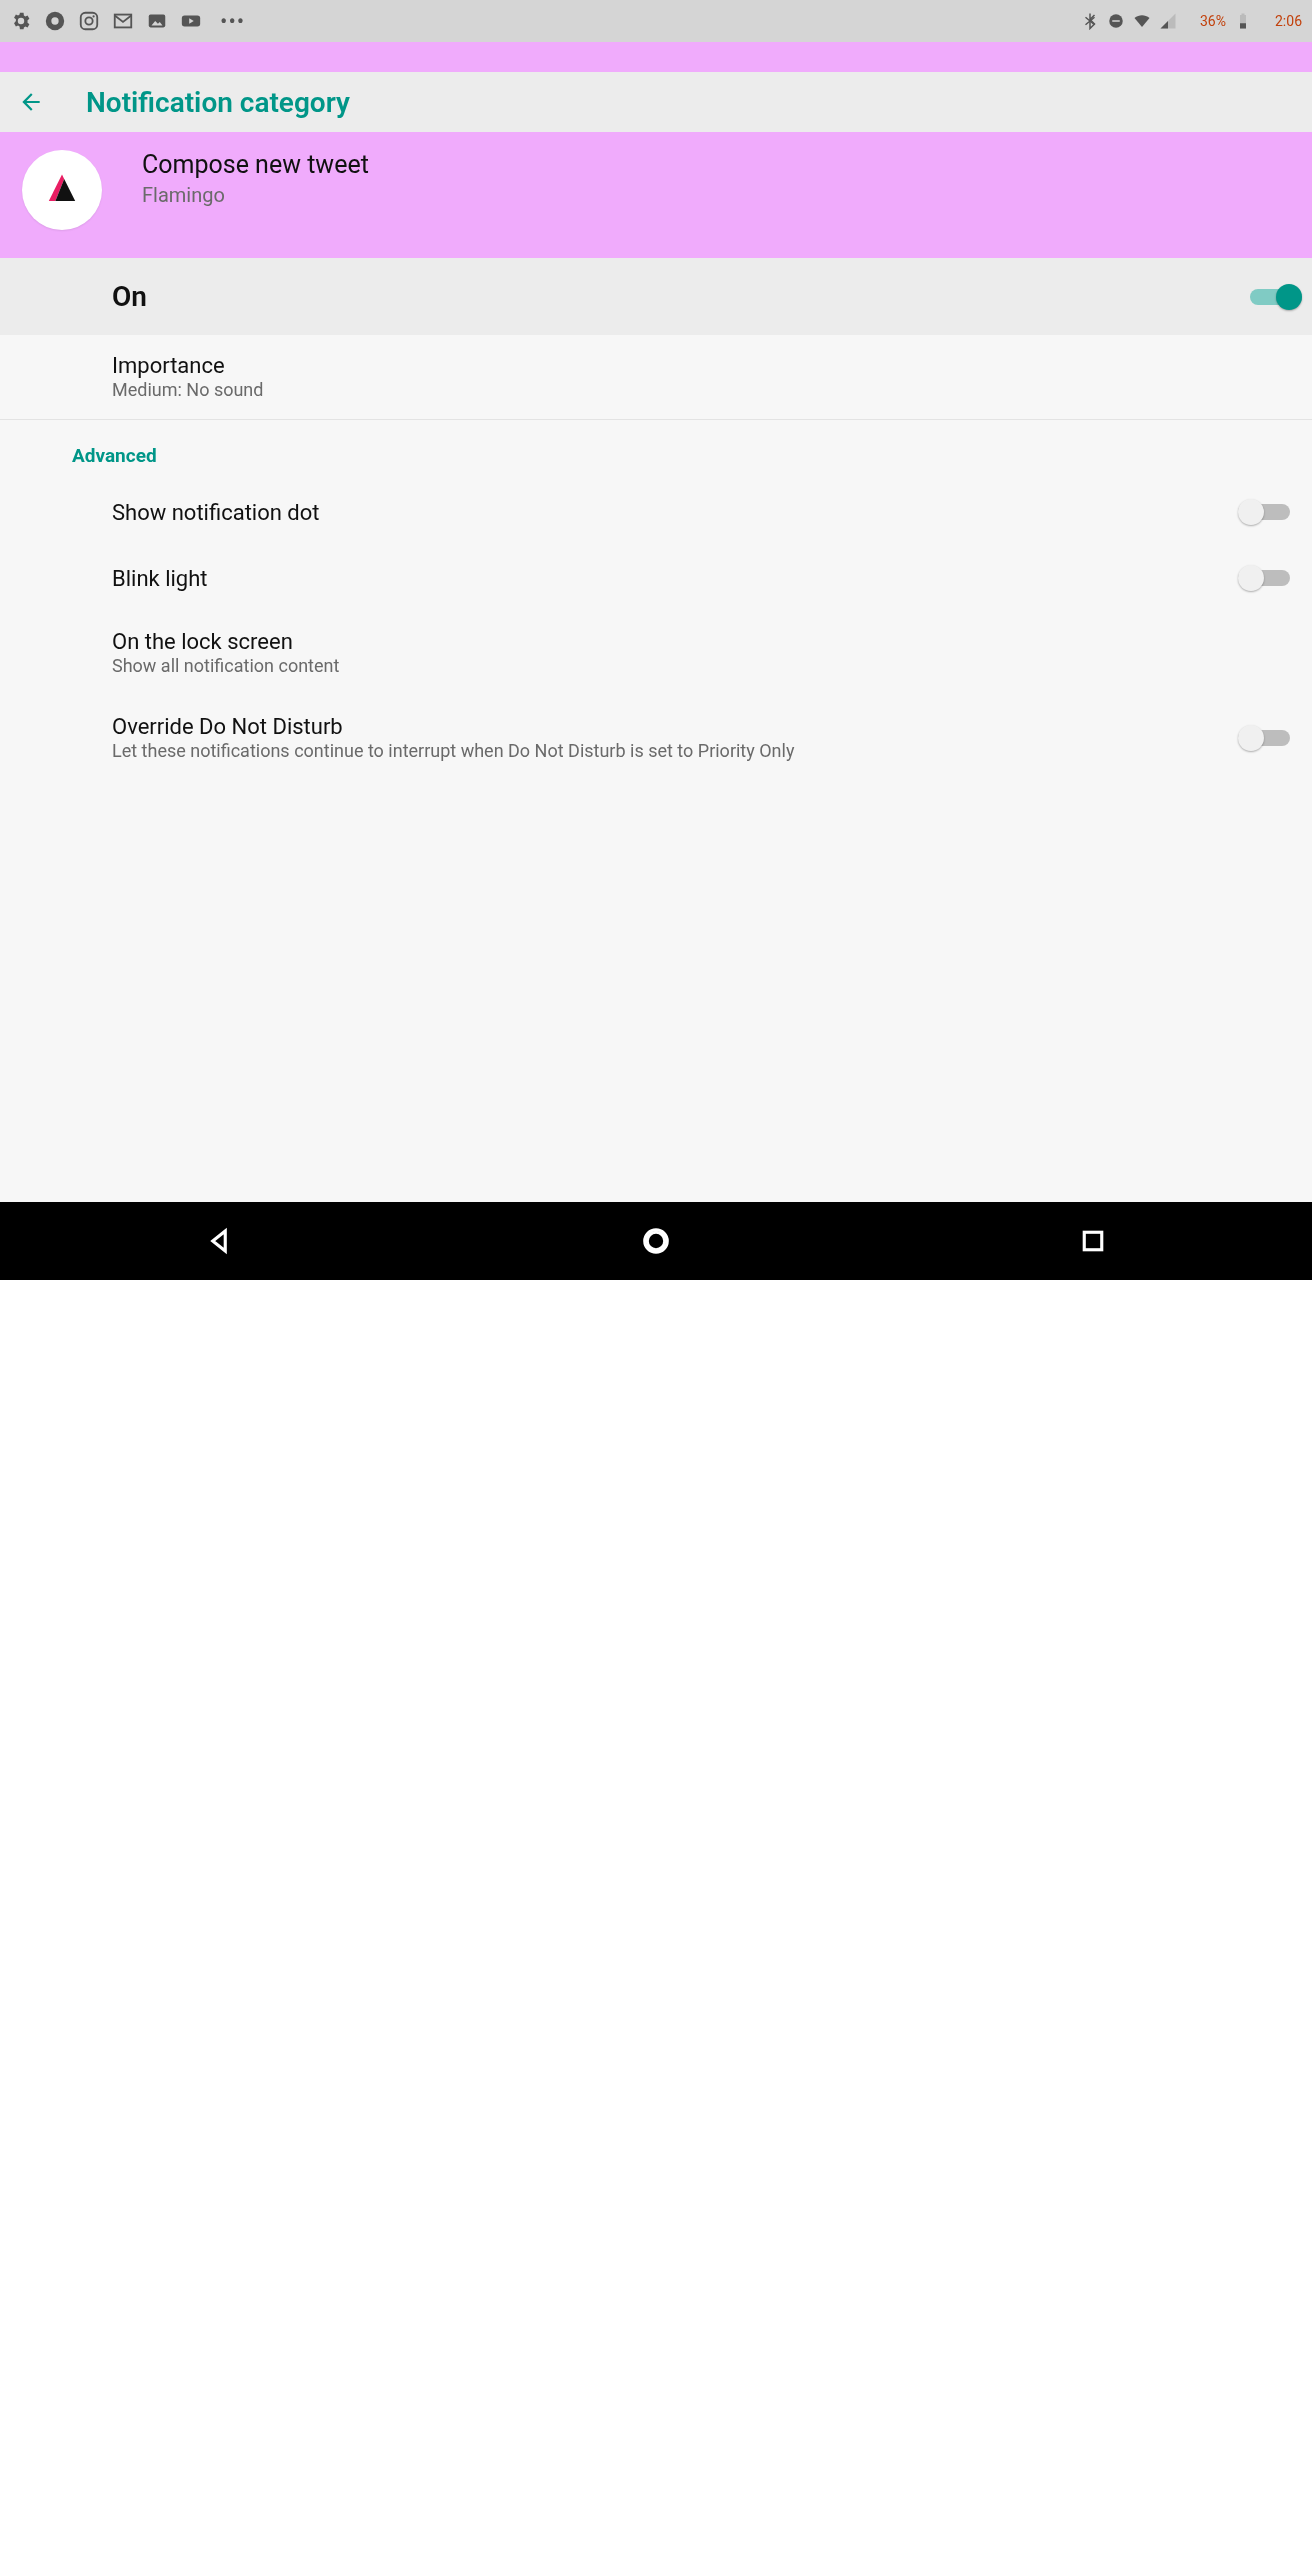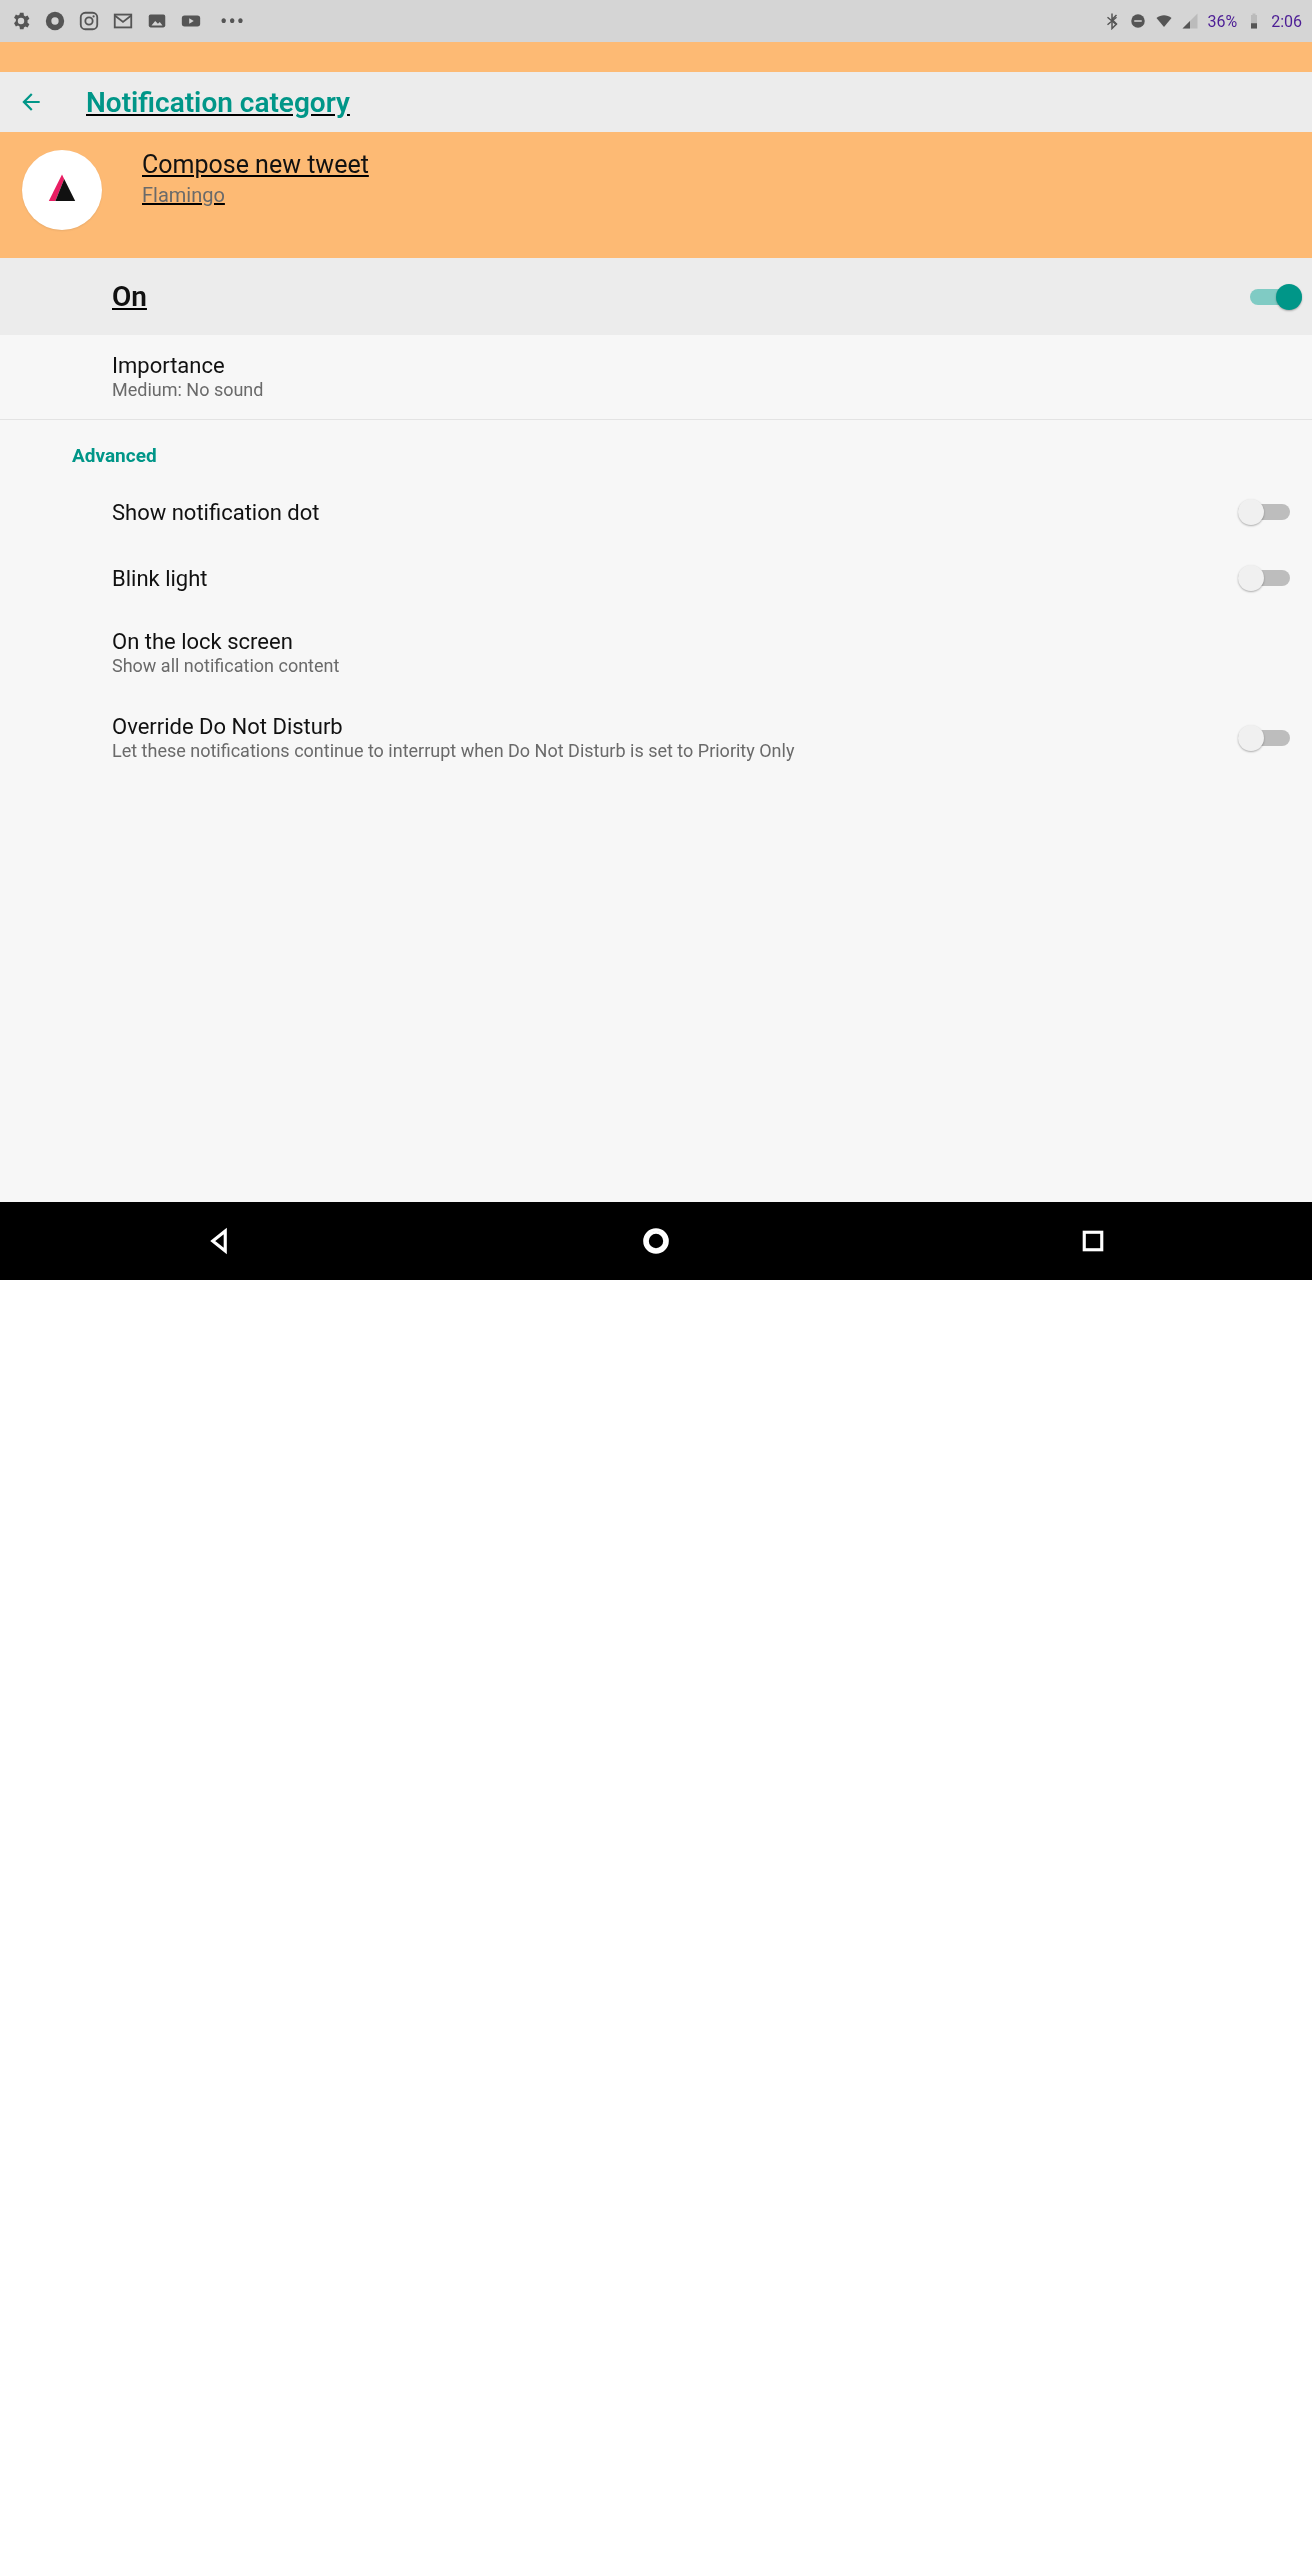--- a/index.html
+++ b/index.html
@@ -7,28 +7,28 @@
   .screen { width: 1312px; height: 2560px; display: flex; flex-direction: column; background: #f7f7f7; }
   .white-half { width: 656px; height: 1280px; }
   .letterbox { width: 1312px; height: 1280px; background: #fff; display: flex; }
 
   
   .status-bar { height: 42px; background: #d5d5d5; display: flex; align-items: center; justify-content: space-between; padding: 0 10px; color: #555; }
   .status-left { display: flex; align-items: center; gap: 12px; }
   .status-right { display: flex; align-items: center; gap: 8px; }
   .sicon { width: 22px; height: 22px; fill: #555; }
   .sicon-sm { width: 18px; height: 18px; fill: #555; }
-  .status-text { font-size: 16px; color: #4c1d95; }
+  .status-text { font-size: 14px; color: #c2410c; margin-left: 15px; }
   .dots { font-size: 22px; letter-spacing: 1px; color: #555; margin-left: 6px; }
 
   
   .header { display: flex; align-items: center; height: 60px; padding: 0 18px; background: #ececec; }
   .back-arrow { width: 26px; height: 26px; fill: #009688; }
   .header-title { margin-left: 42px; color: #009688; font-size: 28px; font-weight: 600; }
-  .top-region { background: #fdba74; padding-top: 30px; text-decoration: underline; }
+  .top-region { background: #f0abfc; padding-top: 30px; }
 
   
   .app-row { display: flex; align-items: flex-start; padding: 18px 22px 28px; }
   .app-icon-circle { width: 80px; height: 80px; border-radius: 50%; background: #fff; display: flex; align-items: center; justify-content: center; margin-right: 40px; box-shadow: 0 1px 2px rgba(0,0,0,.08); }
   .app-icon-inner { width: 44px; height: 44px; }
   .app-title { font-size: 25px; color: #111; }
   .app-sub { font-size: 20px; color: #6a6a6a; margin-top: 4px; }
 
   
   .on-row { display: flex; align-items: center; justify-content: space-between; padding: 22px 10px 22px 112px; background: #ececec; }

